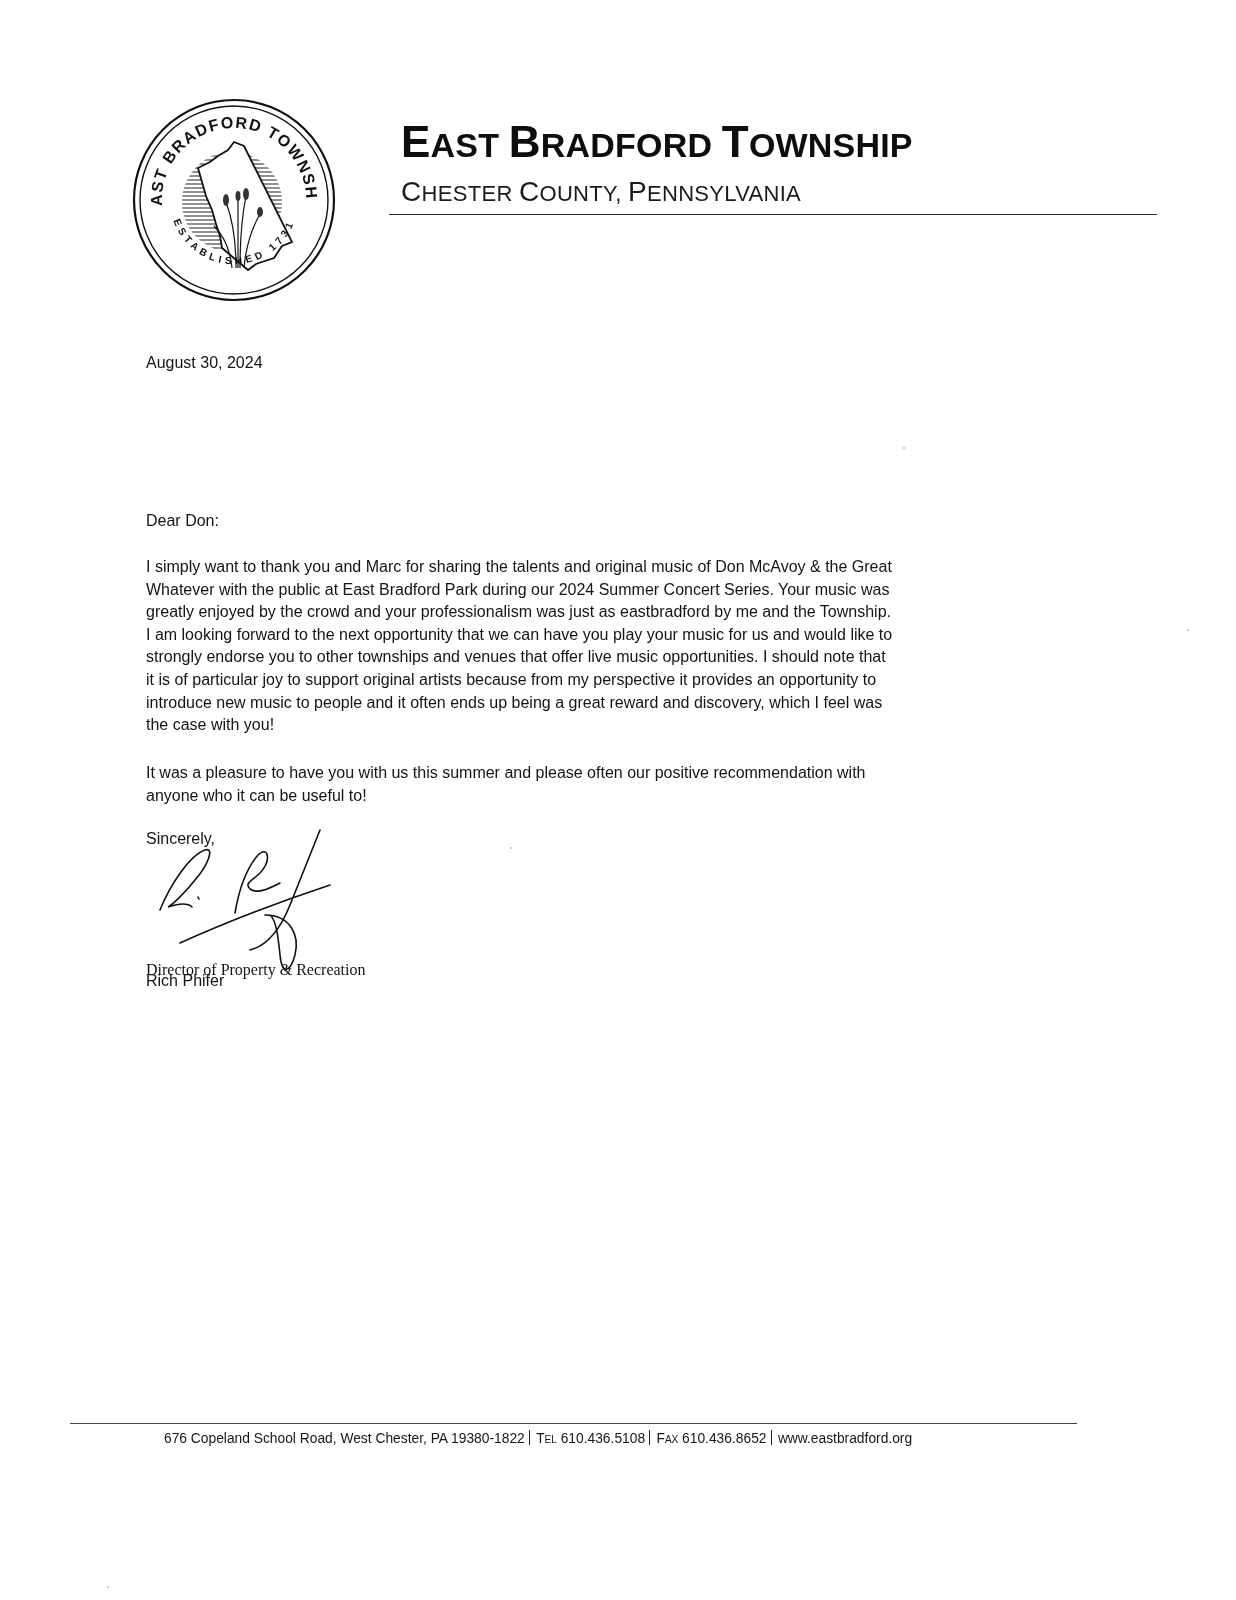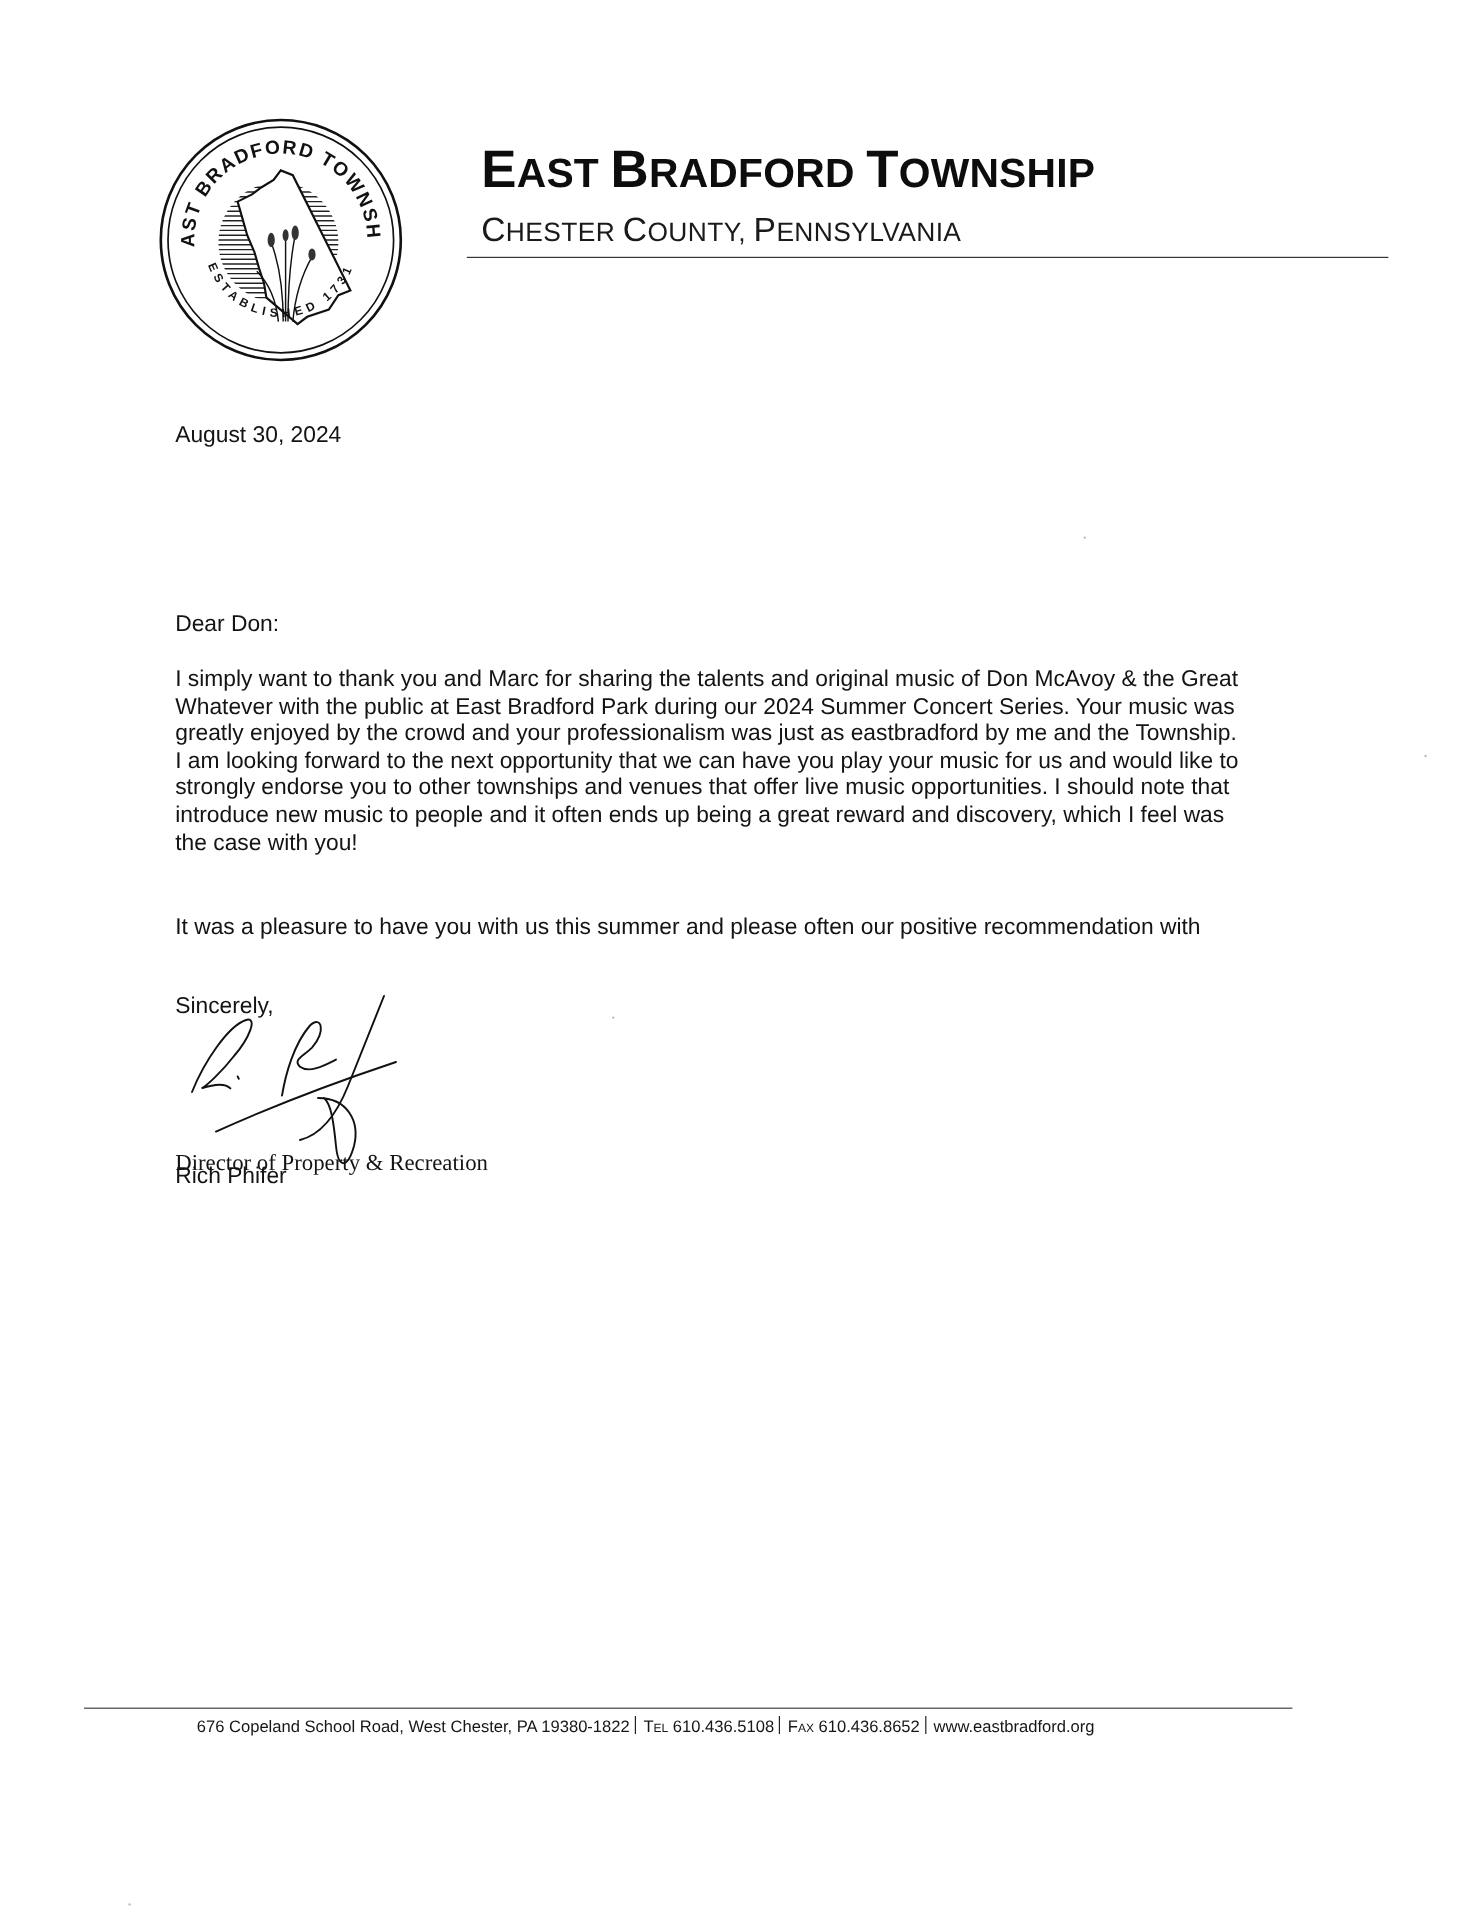--- a/index.html
+++ b/index.html
@@ -13,21 +13,21 @@
                 font-family: "Liberation Sans", sans-serif; font-weight: bold; font-size: 34px;
                 letter-spacing: 0.2px; color: #0d0d0d; font-variant: small-caps; line-height: 1; }
     .org-name .big { font-size: 44px; }
     .org-sub { position: absolute; left: 401px; top: 178px; font-size: 22px; color: #1a1a1a;
                font-variant: small-caps; line-height: 1; letter-spacing: 0.3px; }
     .org-sub .big { font-size: 28px; }
     .head-rule { position: absolute; left: 389px; top: 214px; width: 768px; height: 0;
                  border-top: 1.5px solid #333333; }
 
     
-    .text { position: absolute; left: 146px; font-size: 19px; line-height: 22.6px; color: #141414; }
+    .text { position: absolute; left: 146px; font-size: 16px; line-height: 22.6px; color: #141414; }
     .date { top: 352px; }
     .recipient { top: 444px; }
     .salutation { top: 510px; text-align: center; }
     .para1 { top: 556px; width: 940px; }
     .para2 { top: 762px; width: 940px; }
     .closing { top: 828px; }
     .sig-name { top: 936px; margin-top: 34px; }
     .sig-title { top: 959px; font-family: Liberation Serif, serif; }
     .line { display: block; white-space: nowrap; }
 
@@ -119,26 +119,28 @@
 
 
   <div class="text salutation">Dear Don:</div>
 
   <div class="text para1">
     <span class="line">I simply want to thank you and Marc for sharing the talents and original music of Don McAvoy &amp; the Great</span>
     <span class="line">Whatever with the public at East Bradford Park during our 2024 Summer Concert Series. Your music was</span>
     <span class="line">greatly enjoyed by the crowd and your professionalism was just as eastbradford by me and the Township.</span>
     <span class="line">I am looking forward to the next opportunity that we can have you play your music for us and would like to</span>
     <span class="line">strongly endorse you to other townships and venues that offer live music opportunities. I should note that</span>
+    <span class="line">it is of particular joy to support original artists because from my perspective it provides an opportunity to</span>
     <span class="line">introduce new music to people and it often ends up being a great reward and discovery, which I feel was</span>
     <span class="line">the case with you!</span>
   </div>
 
   <div class="text para2">
     <span class="line">It was a pleasure to have you with us this summer and please often our positive recommendation with</span>
+    <span class="line">anyone who it can be useful to!</span>
   </div>
 
   <div class="text closing">Sincerely,</div>
 
   <svg class="signature" viewBox="0 0 200 150">
     <g fill="none" stroke="#111" stroke-width="1.6" stroke-linecap="round">
       <path d="M 10,85 C 20,60 40,30 55,25 C 65,22 58,40 45,55 C 35,68 22,80 18,82 C 30,78 38,78 42,82"></path>
       <path d="M 48,72 L 49,74"></path>
       <path d="M 85,88 C 88,70 95,45 108,30 C 118,20 122,35 110,48 C 102,56 94,58 100,64 C 108,70 122,62 130,58"></path>
       <path d="M 170,5 C 160,30 150,55 140,80 C 132,100 120,120 100,125"></path>

